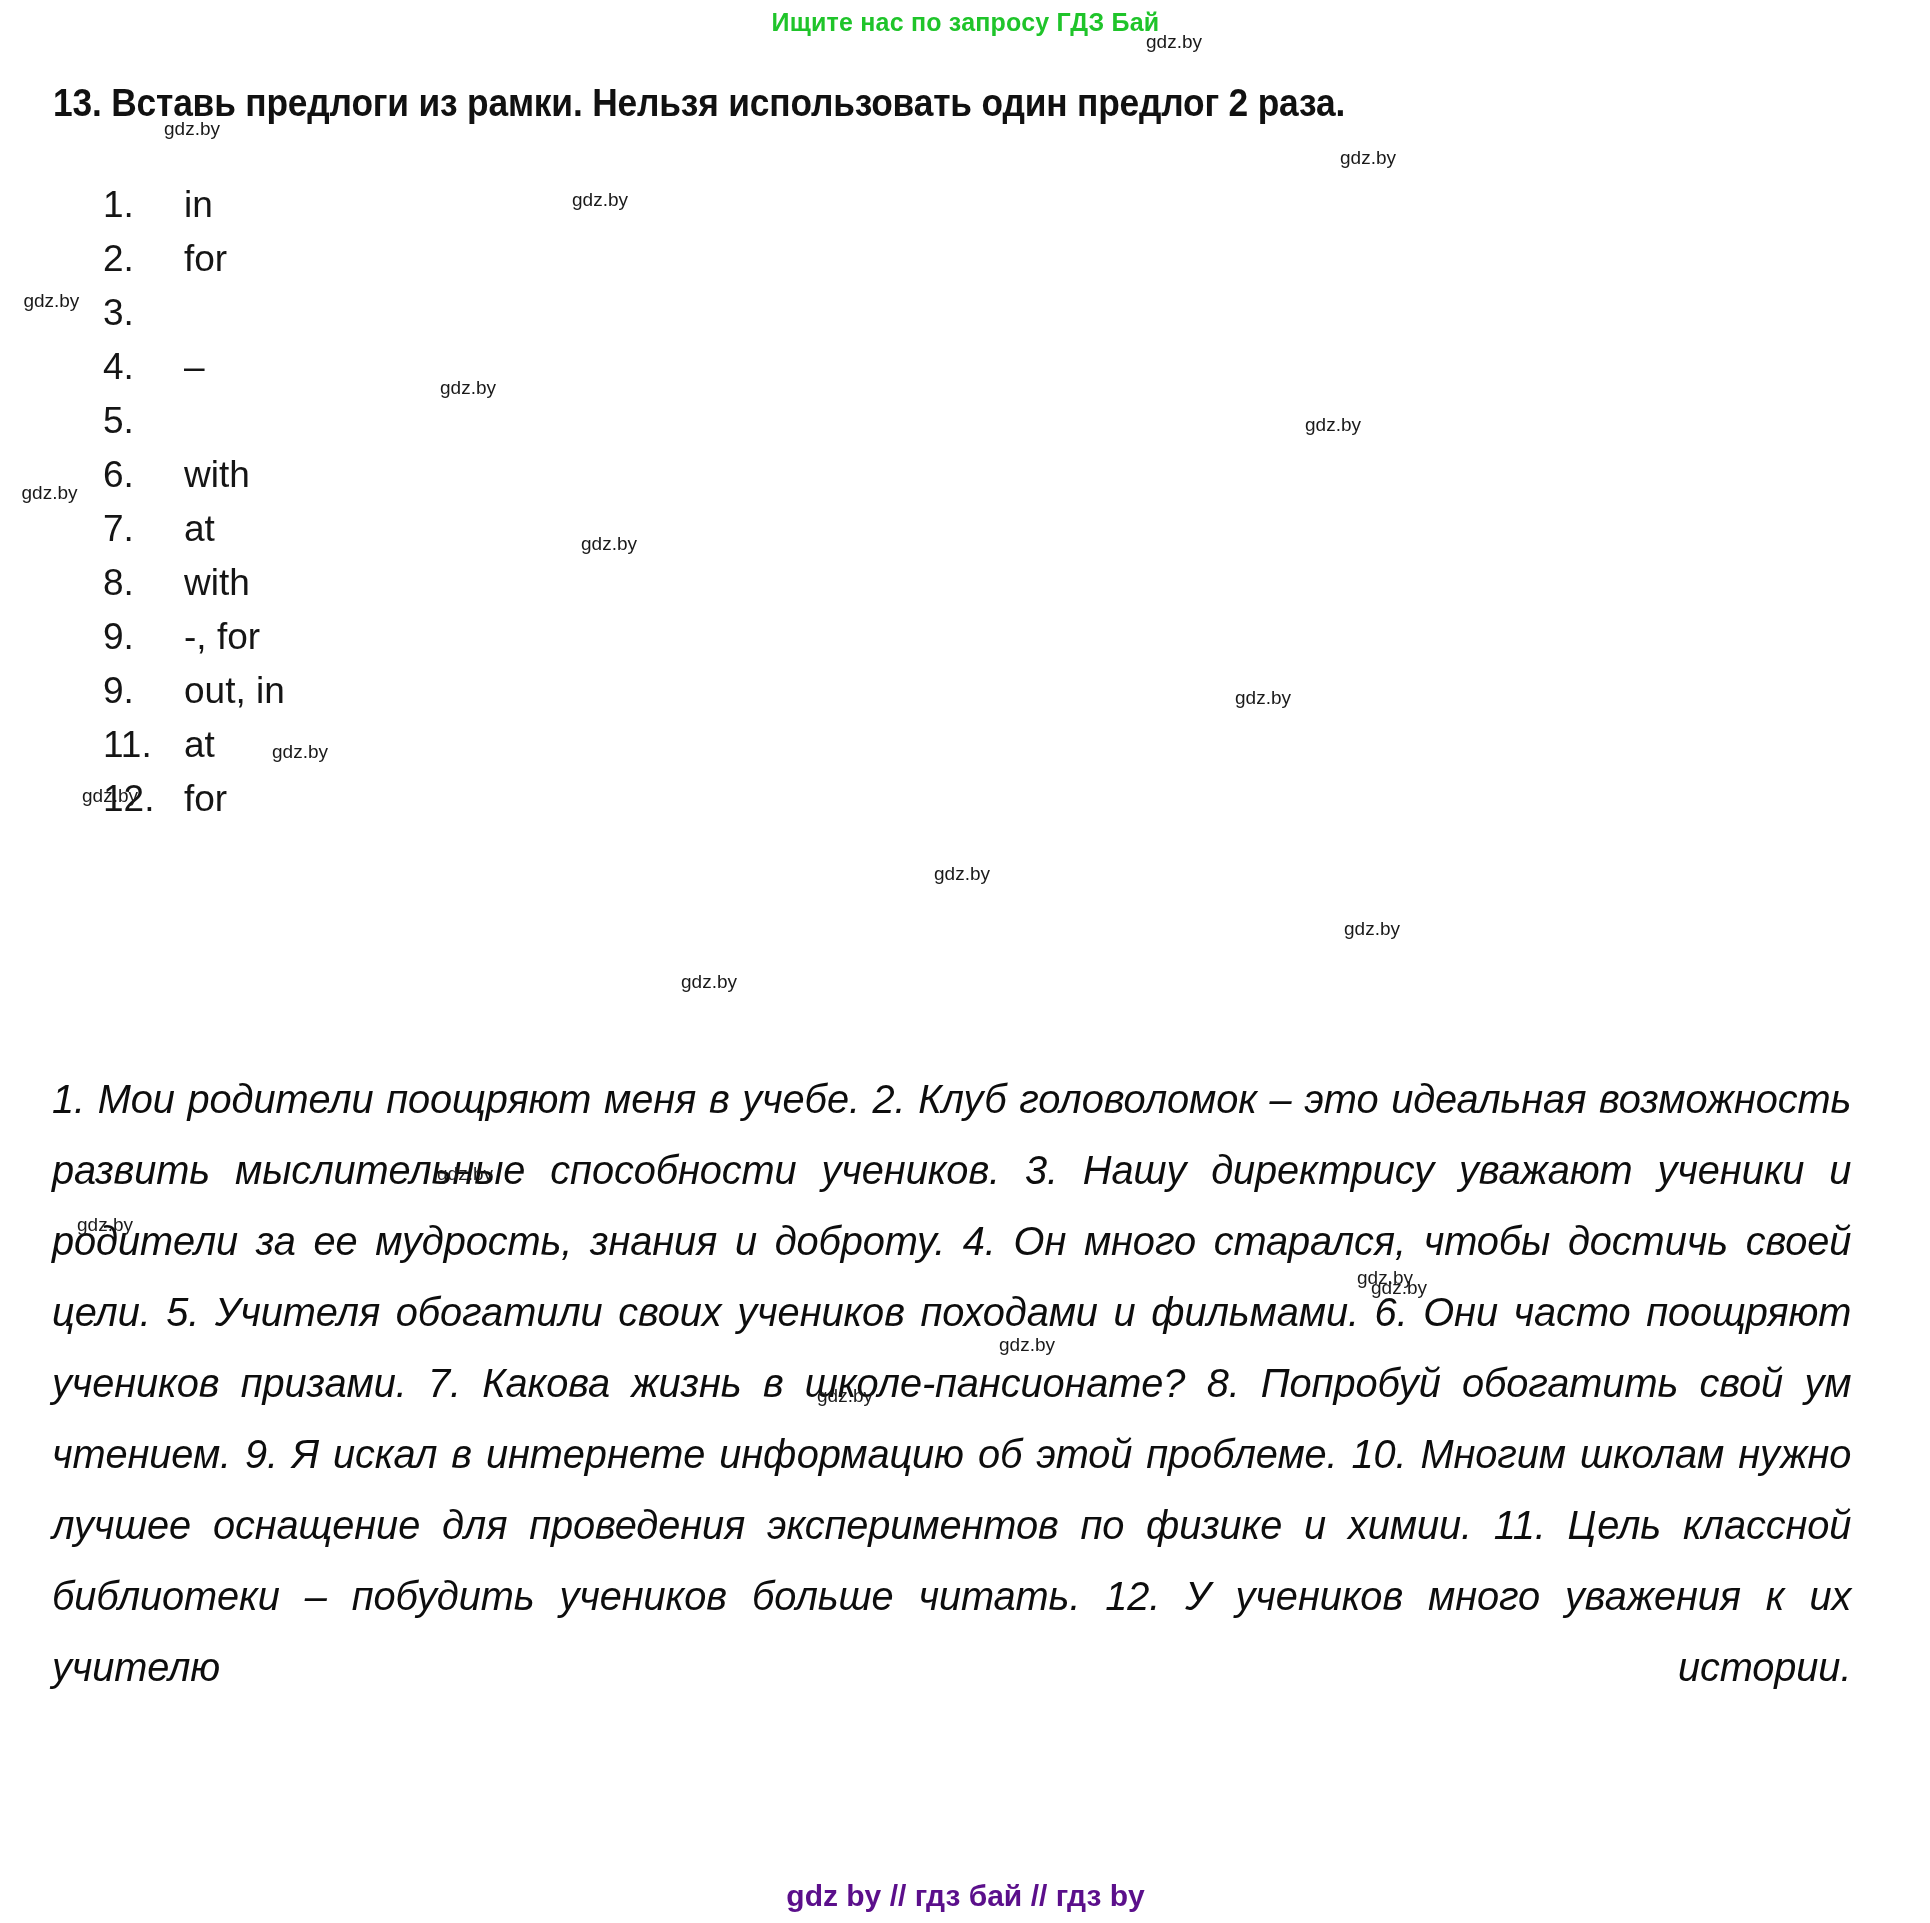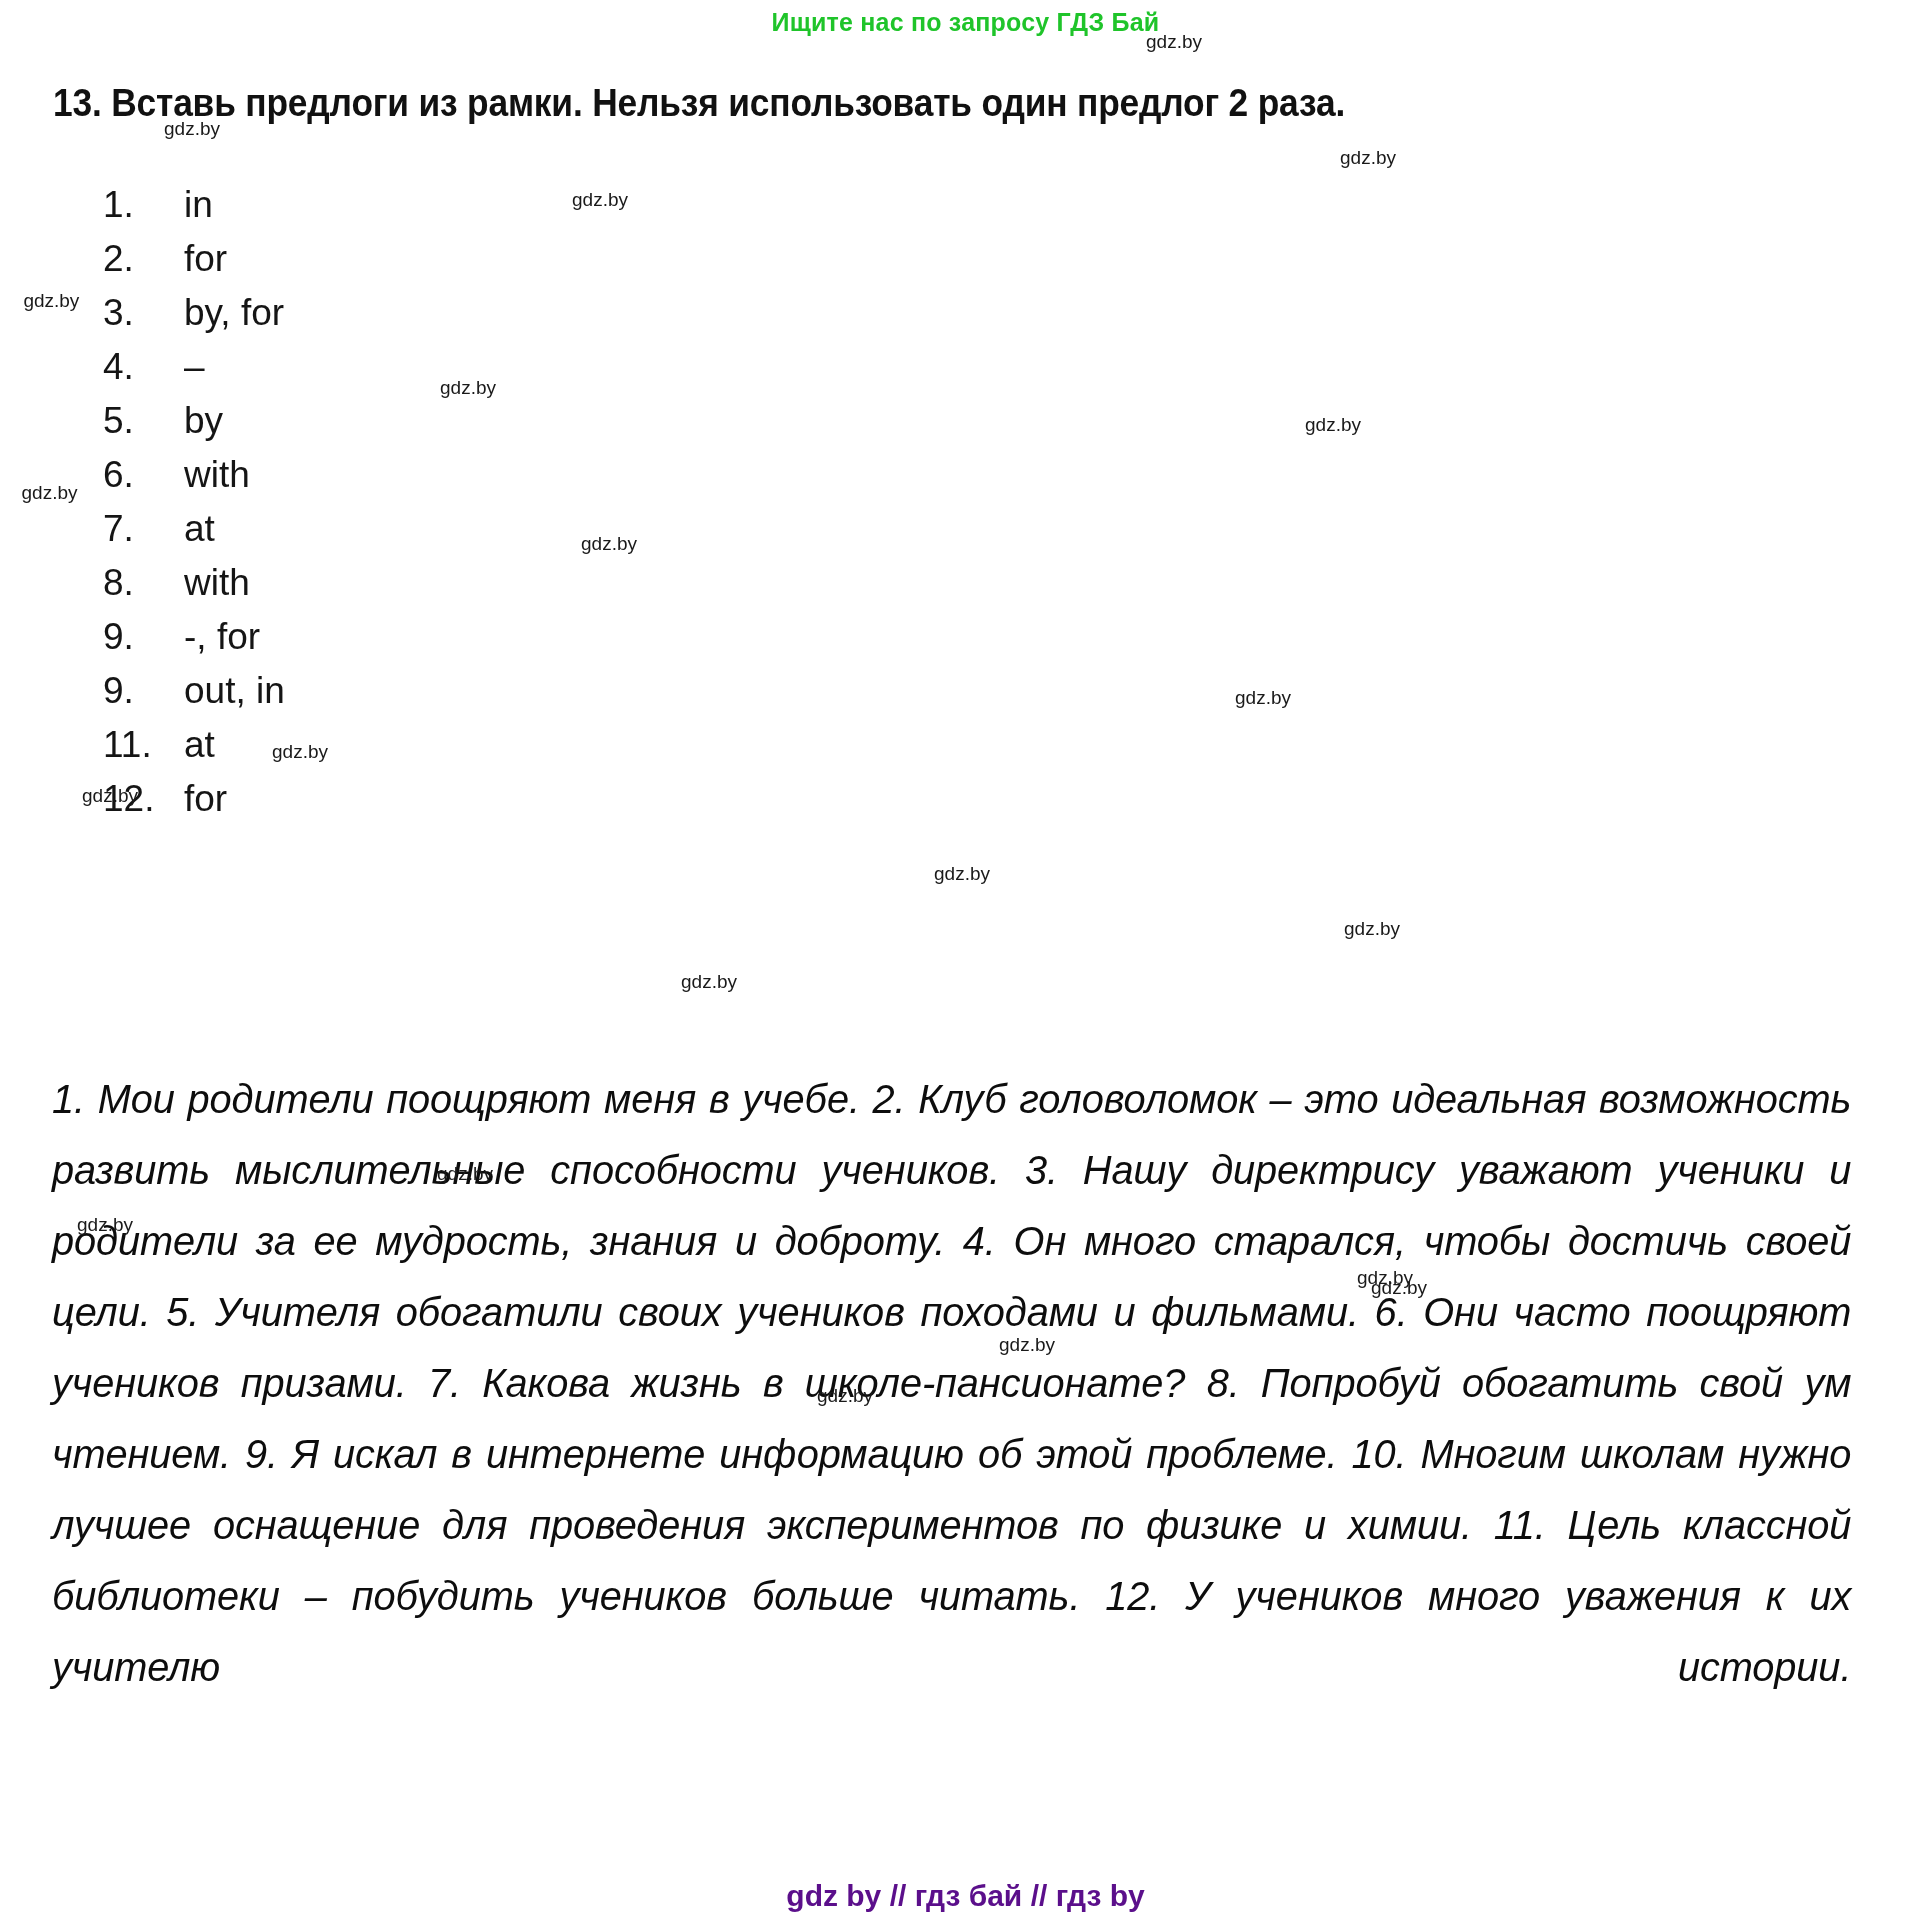--- a/index.html
+++ b/index.html
@@ -139,29 +139,27 @@
       <div class="answer-row">
         <span class="answer-num">1.</span>
         <span class="answer-val">in</span>
       </div>
       <div class="answer-row">
         <span class="answer-num">2.</span>
         <span class="answer-val">for</span>
       </div>
       <div class="answer-row">
         <span class="answer-num">3.</span>
-        <span class="answer-val">by, for</span>
       </div>
       <div class="answer-row">
         <span class="answer-num">4.</span>
         <span class="answer-val">–</span>
       </div>
       <div class="answer-row">
         <span class="answer-num">5.</span>
-        <span class="answer-val">by</span>
       </div>
       <div class="answer-row">
         <span class="answer-num">6.</span>
         <span class="answer-val">with</span>
       </div>
       <div class="answer-row">
         <span class="answer-num">7.</span>
         <span class="answer-val">at</span>
       </div>
       <div class="answer-row">

